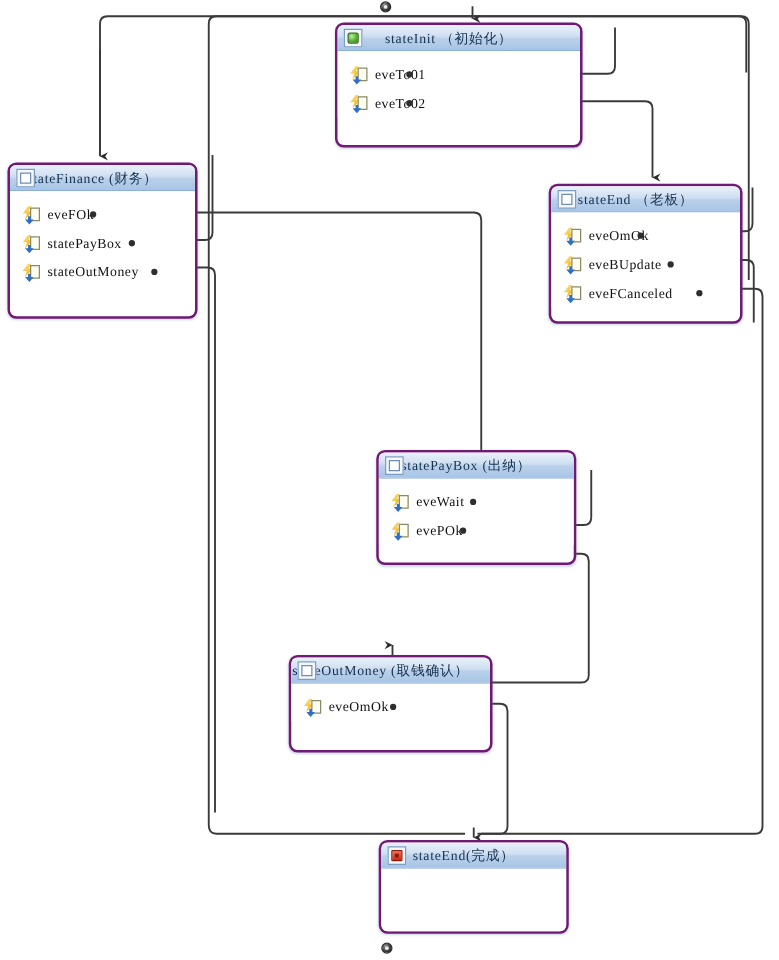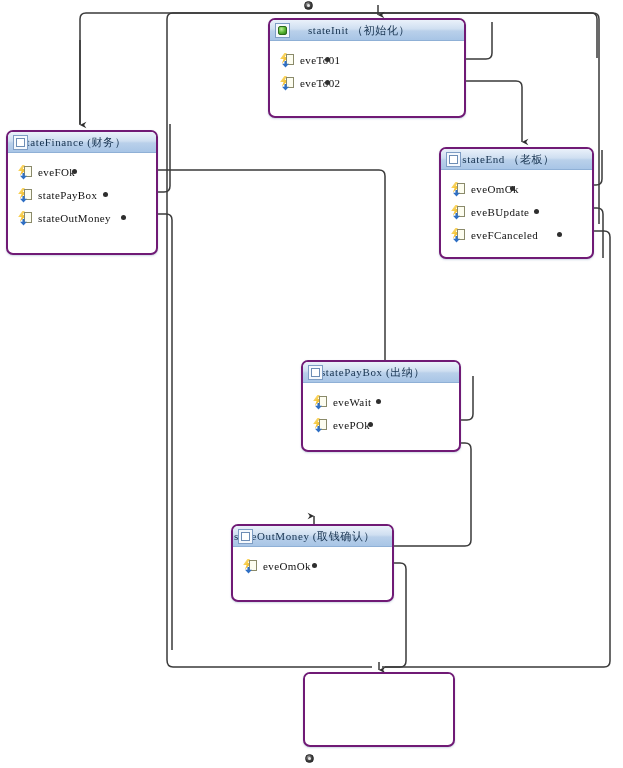--- a/index.html
+++ b/index.html
@@ -376,19 +376,25 @@
             <span class="arr"></span>
           </span>
         <span class="event-label"></span>
         <span class="event-label">eveOmOk</span>
         <span class="marker-dot" style="left:79px; top:9px;"></span>
       </div>
     </div>
   </div>
 
   <div class="state-box" style="left:303px; top:672px; width:152px; height:75px;">
+    <div class="state-header">
+      <span class="hdr-icon">
+          <span class="glyph end"></span>
+        </span>
+      <span class="state-title">stateEnd(完成）</span>
+    </div>
     <div class="state-body" style="height:52px;"></div>
   </div>
 
   <span class="endpoint-node" style="left:304px; top:1px;"></span>
   <span class="endpoint-node" style="left:305px; top:754px;"></span>
 
 </div>
 
 </body></html>

